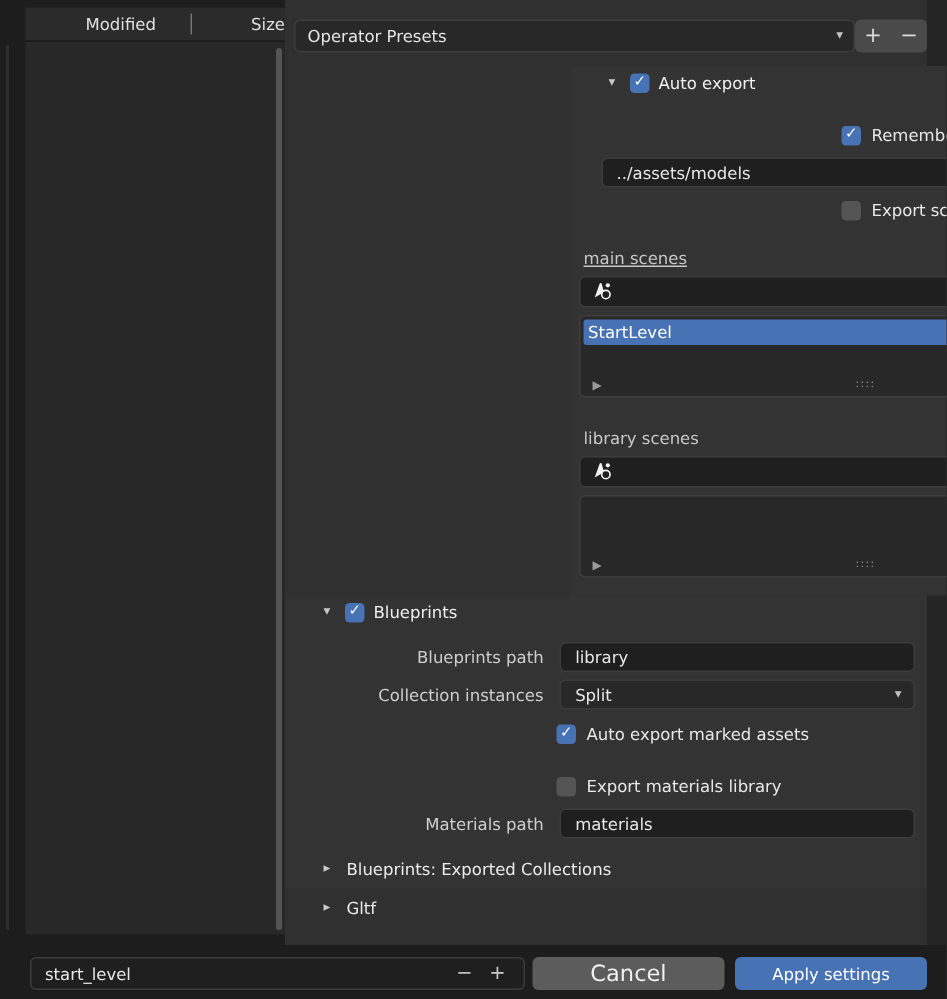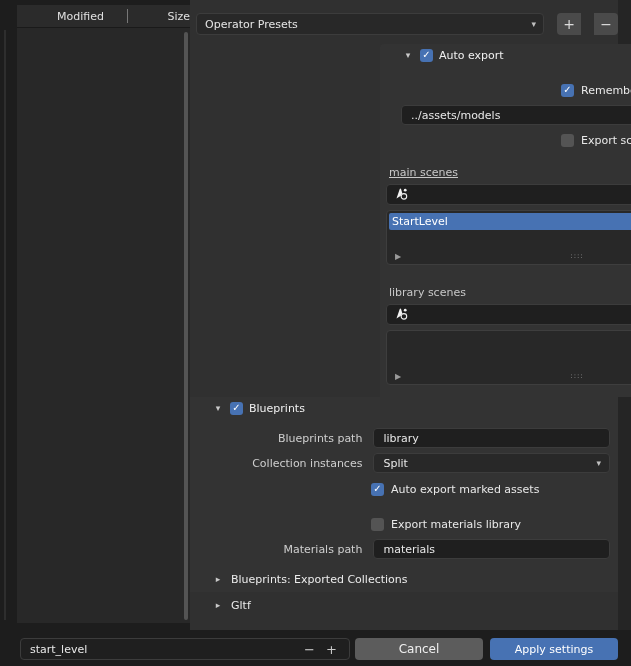--- a/index.html
+++ b/index.html
@@ -85,21 +85,21 @@
     width: 13px; height: 630px;
     background: #252525;
   }
 
   
   #preset-row {
     position: absolute;
     left: 6px; top: 13px;
     width: 422px; height: 22px;
     display: flex;
-    gap: 13px;
+    gap: 0;
   }
   .preset-select {
     flex: 1;
     background: #282828;
     border: 1px solid #3c3c3c;
     border-radius: 4px;
     display: flex;
     align-items: center;
     padding: 0 8px;
     color: #e5e5e5;
@@ -332,21 +332,21 @@
   }
   #btn-cancel {
     position: absolute;
     left: 355px; top: 8px;
     width: 128px; height: 22px;
     background: #5c5c5c;
     border-radius: 4px;
     display: flex;
     align-items: center;
     justify-content: center;
-    font-size: 12px;
+    font-size: 15px;
     color: #f0f0f0;
     cursor: pointer;
   }
   #btn-apply {
     position: absolute;
     left: 490px; top: 8px;
     width: 128px; height: 22px;
     background: #4772b3;
     border-radius: 4px;
     display: flex;

